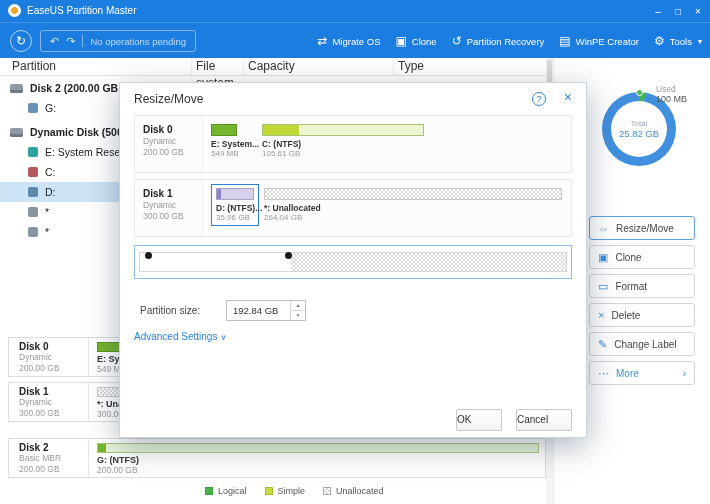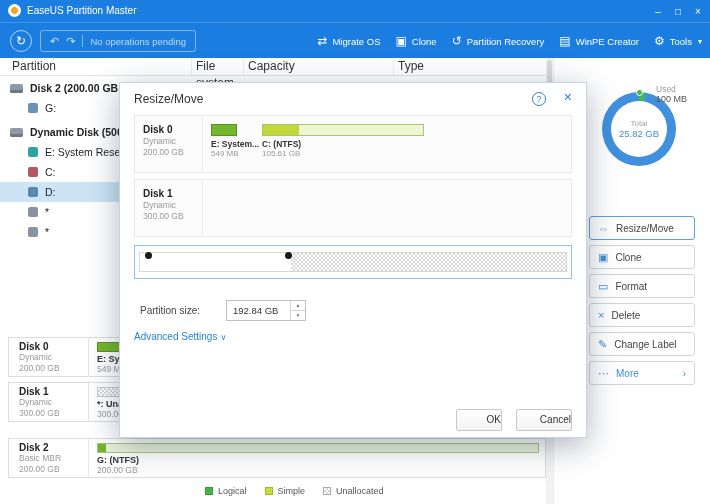--- a/index.html
+++ b/index.html
@@ -123,21 +123,21 @@
   .spinner { position:absolute; left:106px; top:217px; width:80px; height:21px; border:1px solid #bfbfbf; }
   .spin-value { position:absolute; left:6px; top:0; font-size:9.5px; color:#333; line-height:19px; }
   .spin-btns { position:absolute; right:0; top:0; width:15px; height:100%; border-left:1px solid #d5d5d5; }
   .spin-up, .spin-down { height:50%; font-size:5px; color:#777; text-align:center; line-height:9px; }
   .spin-up { border-bottom:1px solid #d5d5d5; }
 
   .dlg-advanced { position:absolute; left:14px; top:248px; font-size:10px; color:#2a82d8; }
   .adv-chevron { font-size:8px; margin-left:3px; }
 
   .dlg-btn { position:absolute; top:326px; height:22px; border:1px solid #c8c8c8; border-radius:2px;
-             background:linear-gradient(#ffffff,#f3f3f3); font-size:10px; color:#333; text-align:right; line-height:20px; }
+             background:linear-gradient(#ffffff,#f3f3f3); font-size:10px; color:#333; text-align:left; line-height:20px; }
   .btn-ok { left:336px; width:46px; }
   .btn-cancel { left:396px; width:56px; }
 </style>
 </head>
 <body>
 
 <div class="app">
 
   <div class="titlebar">
     <div class="logo"></div>
@@ -350,20 +350,34 @@
         </div>
       </div>
     </div>
 
     <div class="dlg-disk" style="top:96px;">
       <div class="dlg-disk-info">
         <div class="ddi-name">Disk 1</div>
         <div class="ddi-type">Dynamic</div>
         <div class="ddi-size">300.00 GB</div>
       </div>
+      <div class="dlg-parts">
+        <div class="dlg-part selected" style="width:48px;">
+          <div class="pbar" style="width:38px; background:#d6d0ea; border-color:#a9a2cc;">
+            <div class="fill" style="width:4px; background:#8d83c0;"></div>
+          </div>
+          <div class="plabel">D: (NTFS)...</div>
+          <div class="psize">35.96 GB</div>
+        </div>
+        <div class="dlg-part" style="width:300px;">
+          <div class="pbar checker" style="width:298px; border-color:#c9c9c9;"></div>
+          <div class="plabel">*: Unallocated</div>
+          <div class="psize">264.04 GB</div>
+        </div>
+      </div>
     </div>
 
     <div class="dlg-slider">
       <div class="slider-track">
         <div class="track-hatch checker"></div>
       </div>
       <div class="handle" style="left:10px;"></div>
       <div class="handle" style="left:150px;"></div>
     </div>
 

